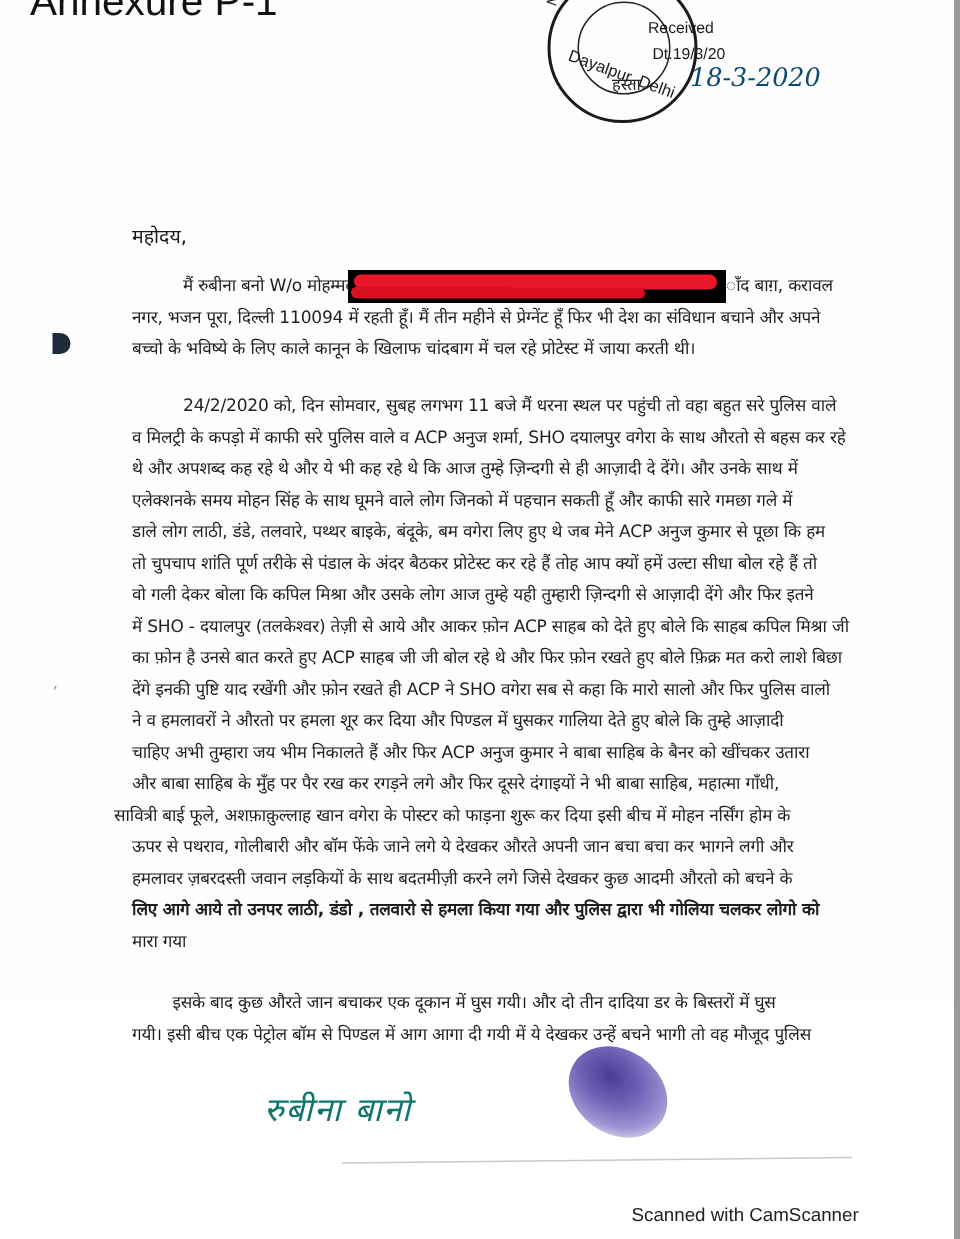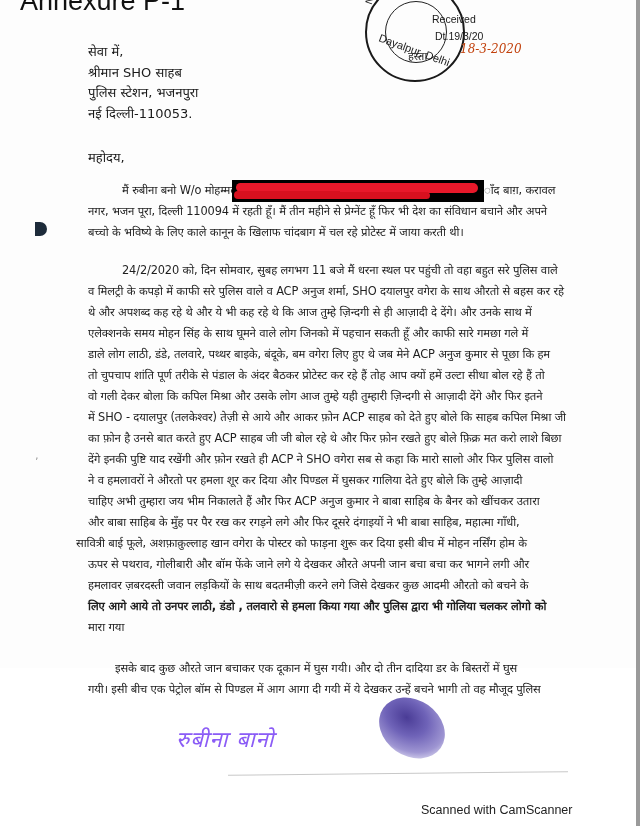--- a/index.html
+++ b/index.html
@@ -22,25 +22,25 @@
   .redact2 { position:absolute; left:340px; top:180px; width:144px; height:22px; background:#000; overflow:hidden; }
   .redact2 .red1 { position:absolute; left:-10px; top:3px; width:148px; height:10px; background:#e8182a; border-radius:6px; }
   .redact2 .red2 { position:absolute; left:-6px; top:12px; width:96px; height:7px; background:#d8101f; border-radius:5px; }
   .stamp { position:absolute; left:365px; top:-18px; width:96px; height:96px; border:2.5px solid #1a1a1a; border-radius:50%; }
   .stamp-inner { position:absolute; left:18px; top:17px; width:60px; height:60px; border:1.5px solid #222; border-radius:50%; }
   .stamp-arc { position:absolute; font-size:10px; color:#1a1a1a; font-family:"Liberation Sans", sans-serif; white-space:nowrap; }
   .stamp-received { left:67px; top:13px; font-size:10.5px;text-align:center; }
   .stamp-dt { left:70px; top:27px; font-size:10.5px; }
   .stamp-north { left:-4px; top:18px; transform:rotate(-70deg); transform-origin:left top; font-size:10px; }
   .stamp-dayal { left:10px; top:60px; transform:rotate(20deg); font-size:11px; }
-  .stamp-date { position:absolute; left:460px; top:42px; font-size:12px; font-style:italic; color:#c2410c; font-family:"DejaVu Serif", serif; }
+  .stamp-date { position:absolute; left:460px; top:42px; font-size:17px; font-style:italic; color:#0c4a6e; font-family:"DejaVu Serif", serif; }
   .stamp-sign { position:absolute; left:408px; top:48px; font-size:11px; color:#222; }
   .bullet-mark { position:absolute; left:35px; top:222px; width:12px; height:14px; background:#1d2b3a; border-radius:0 8px 8px 0; }
   .tick-mark { position:absolute; left:35px; top:455px; font-size:11px; color:#999; }
-  .signature { position:absolute; left:176px; top:723px; font-size:22px; font-family:"DejaVu Serif", serif; color:#8b5cf6; font-style:italic; letter-spacing:1px; }
+  .signature { position:absolute; left:176px; top:723px; font-size:22px; font-family:"DejaVu Serif", serif; color:#0f766e; font-style:italic; letter-spacing:1px; }
   .thumb { position:absolute; left:377px; top:700px; width:70px; height:56px; border-radius:50%; background:radial-gradient(ellipse at 35% 40%, #4a3c96 0%, #6f63b8 35%, #9e95d2 65%, rgba(190,185,230,0.4) 85%, rgba(255,255,255,0) 100%); transform:rotate(35deg); }
   .rule { position:absolute; left:228px; top:773px; width:340px; height:1px; background:#c8c8c8; transform:rotate(-0.6deg); }
   .scanned { position:absolute; left:421px; top:803px; font-family:"Liberation Sans", sans-serif; font-size:12.5px; color:#222; white-space:nowrap;text-align:center; }
 </style>
 </head>
 <body>
 
 <div class="page">
 
   <div class="annex">Annexure P-1</div>
@@ -48,26 +48,20 @@
   <div class="stamp">
     <div class="stamp-inner"></div>
     <span class="stamp-arc stamp-north">North E</span>
     <span class="stamp-arc stamp-dayal">Dayalpur, Delhi</span>
   </div>
   <span class="stamp-arc stamp-received" style="left:432px;top:13px;">Received</span>
   <span class="stamp-arc stamp-dt" style="left:435px;top:30px;">Dt.19/3/20</span>
   <span class="stamp-sign">हस्ता.</span>
   <span class="stamp-date">18-3-2020</span>
 
-  <div class="addr">
-    <div>सेवा में,</div>
-    <div>श्रीमान SHO साहब</div>
-    <div>पुलिस स्टेशन, भजनपुरा</div>
-    <div>नई दिल्ली-110053.</div>
-  </div>
 
   <div class="salute">महोदय,</div>
 
   <div class="bullet-mark"></div>
   <div class="tick-mark">ʼ</div>
 
   <div id="body-lines">
       <div class="line" style="left: 122px; top: 182px;">मैं  रुबीना बनो W/o मोहम्मद इस्लाम</div>
       <div class="line" style="left: 484px; top: 182px;">ाँद बाग़, करावल</div>
       <div class="line" style="left: 88px; top: 203px;">नगर, भजन पूरा, दिल्ली 110094 में रहती हूँ। मैं तीन महीने से प्रेग्नेंट हूँ  फिर भी देश का संविधान बचाने और अपने</div>

